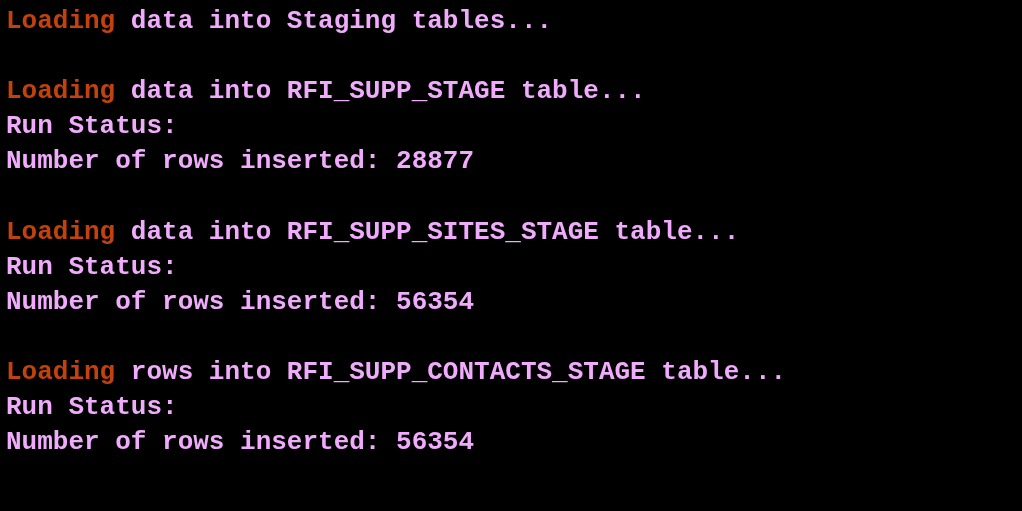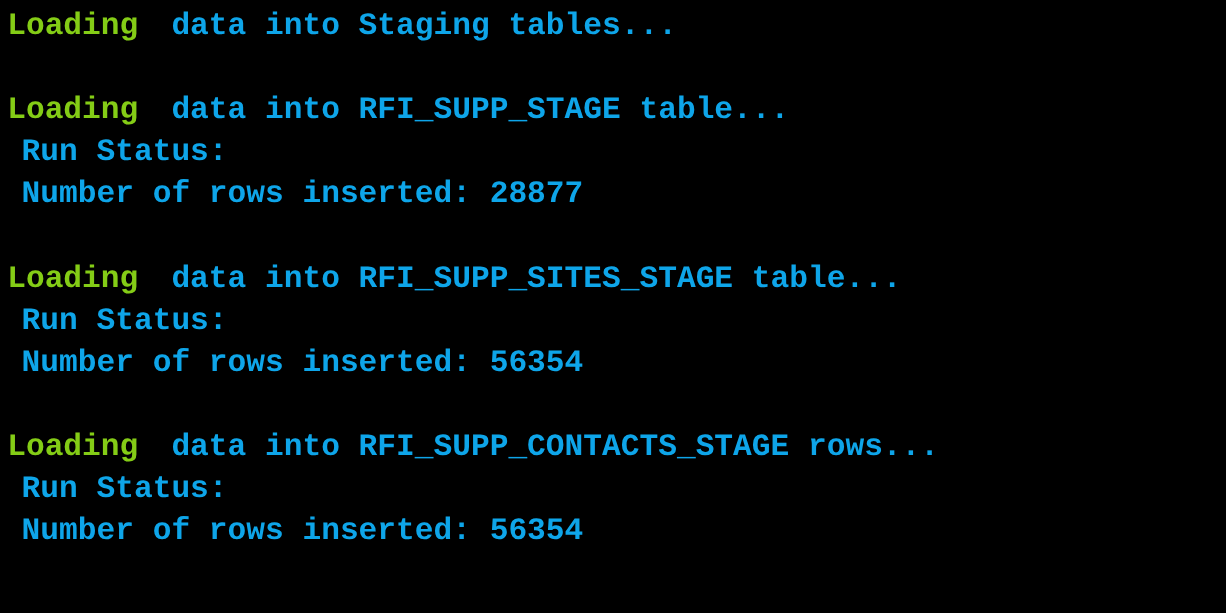--- a/index.html
+++ b/index.html
@@ -16,25 +16,24 @@
       line-height: 1.35;
       color: #ffffff;
       padding: 4px 6px;
       overflow: hidden;
       font-weight: bold;
     }
     .line {
       white-space: pre;
     }
     .cyan {
-      color: #84cc16;
+      color: #c2410c;
     }
     .white {
-      color: #0ea5e9;
-      margin-left: 12px;
+      color: #f0abfc;
     }
     .blank {
       height: 1.35em;
     }
   </style>
 </head>
 <body>
 
 <div class="line"><span class="cyan">Loading</span><span class="white"> data into Staging tables...</span></div>
 <div class="blank"></div>
@@ -42,15 +41,15 @@
 <div class="line"><span class="cyan">Loading</span><span class="white"> data into RFI_SUPP_STAGE table...</span></div>
 <div class="line white">Run Status:</div>
 <div class="line white">Number of rows inserted: 28877</div>
 <div class="blank"></div>
 
 <div class="line"><span class="cyan">Loading</span><span class="white"> data into RFI_SUPP_SITES_STAGE table...</span></div>
 <div class="line white">Run Status:</div>
 <div class="line white">Number of rows inserted: 56354</div>
 <div class="blank"></div>
 
-<div class="line"><span class="cyan">Loading</span><span class="white"> data into RFI_SUPP_CONTACTS_STAGE rows...</span></div>
+<div class="line"><span class="cyan">Loading</span><span class="white"> rows into RFI_SUPP_CONTACTS_STAGE table...</span></div>
 <div class="line white">Run Status:</div>
 <div class="line white">Number of rows inserted: 56354</div>
 
 </body></html>

